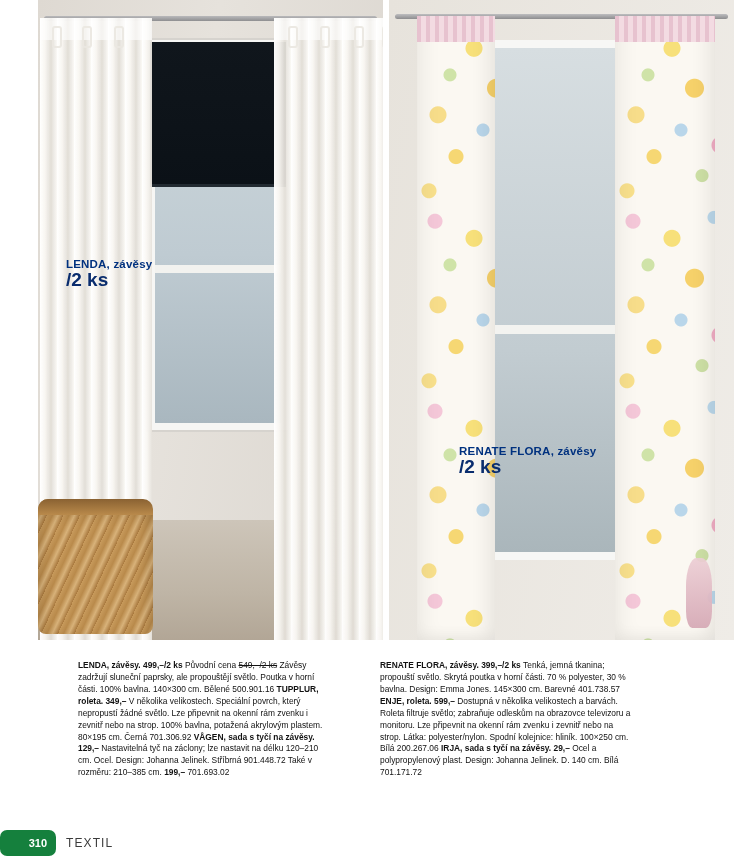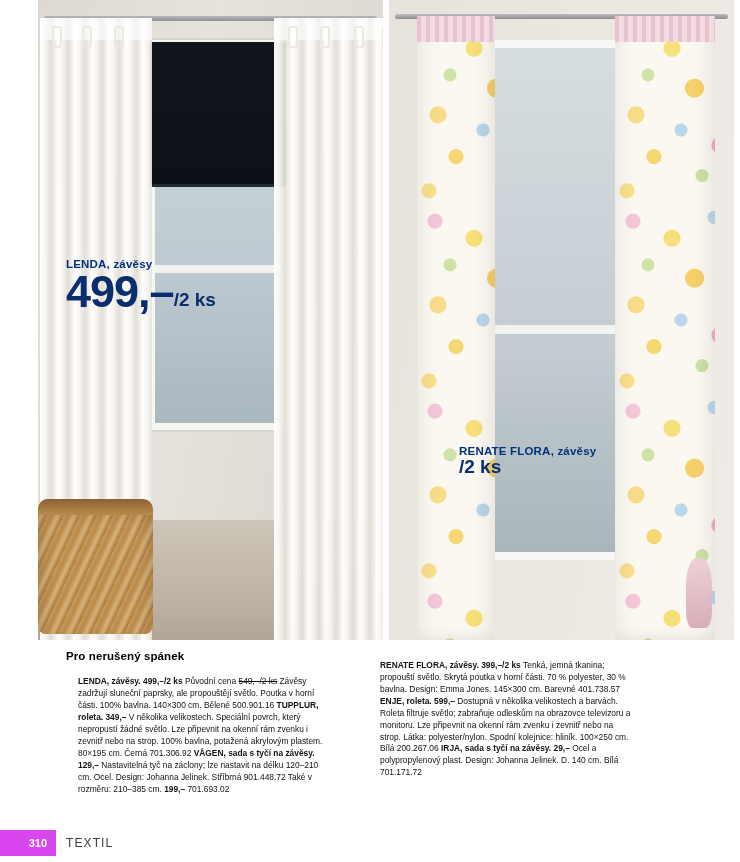--- a/index.html
+++ b/index.html
@@ -180,23 +180,23 @@
   .col p { margin: 12px; text-align: left; }
   .b { font-weight: bold; }
   .strike { text-decoration: line-through; }
 
   
   .footer {
     position: absolute; left: 0; bottom: 0; width: 740px; height: 44px;
   }
   .page-tab {
     position: absolute; left: 0; bottom: 6px; width: 56px; height: 26px;
-    background: #d946ef; color: #fff;
+    background: #15803d; color: #fff;
     display: flex; align-items: center; justify-content: flex-end;
-    padding-right: 9px; font-size: 11px; font-weight: bold;
+    padding-right: 9px; font-size: 11px; font-weight: bold; border-radius: 7px;
   }
   .footer-label {
     position: absolute; left: 66px; bottom: 6px; height: 26px;
     display: flex; align-items: center;
     font-size: 12px; letter-spacing: 1.1px; color: #3b3b3b;
   }
 </style>
 </head>
 <body>
 
@@ -226,21 +226,20 @@
       <div class="tab" style="left:108px"></div>
     </div>
 
     <div class="basket">
       <div class="basket-rim"></div>
     </div>
 
     <div class="callout callout-left">
       <div class="name">LENDA, závěsy</div>
       <div class="price">
-        <span class="big">499,–</span>
         <span class="unit">/2 ks</span>
       </div>
     </div>
   </div>
 
   <div class="photo p-right">
     <div class="r-wall"></div>
     <div class="r-window">
       <div class="r-glass"></div>
       <div class="r-mullion"></div>
@@ -259,21 +258,20 @@
       <div class="name">RENATE FLORA, závěsy</div>
       <div class="price">
         <span class="unit">/2 ks</span>
       </div>
     </div>
   </div>
 </div>
 
 <div class="copy">
   <div class="col">
-    <h3>Pro nerušený spánek</h3>
     <p><span class="b">LENDA, závěsy. 499,–/2 ks </span><span>Původní cena </span><span class=" strike">549,–/2 ks</span><span> Závěsy zadržují sluneční paprsky, ale propouštějí světlo. Poutka v horní části. 100% bavlna. 140×300 cm. Bělené 500.901.16 </span><span class="b">TUPPLUR, roleta. 349,– </span><span>V několika velikostech. Speciální povrch, který nepropustí žádné světlo. Lze připevnit na okenní rám zvenku i zevnitř nebo na strop. 100% bavlna, potažená akrylovým plastem. 80×195 cm. Černá 701.306.92 </span><span class="b">VÅGEN, sada s tyčí na závěsy. 129,– </span><span>Nastavitelná tyč na záclony; lze nastavit na délku 120–210 cm. Ocel. Design: Johanna Jelinek. Stříbrná 901.448.72 Také v rozměru: 210–385 cm. </span><span class="b">199,– </span><span>701.693.02</span></p>
   </div>
   <div class="col">
     <p><span class="b">RENATE FLORA, závěsy. 399,–/2 ks </span><span>Tenká, jemná tkanina; propouští světlo. Skrytá poutka v horní části. 70 % polyester, 30 % bavlna. Design: Emma Jones. 145×300 cm. Barevné 401.738.57 </span><span class="b">ENJE, roleta. 599,– </span><span>Dostupná v několika velikostech a barvách. Roleta filtruje světlo; zabraňuje odleskům na obrazovce televizoru a monitoru. Lze připevnit na okenní rám zvenku i zevnitř nebo na strop. Látka: polyester/nylon. Spodní kolejnice: hliník. 100×250 cm. Bílá 200.267.06 </span><span class="b">IRJA, sada s tyčí na závěsy. 29,– </span><span>Ocel a polypropylenový plast. Design: Johanna Jelinek. D. 140 cm. Bílá 701.171.72</span></p>
   </div>
 </div>
 
 <div class="footer">
   <div class="page-tab">
     <span>310</span>

